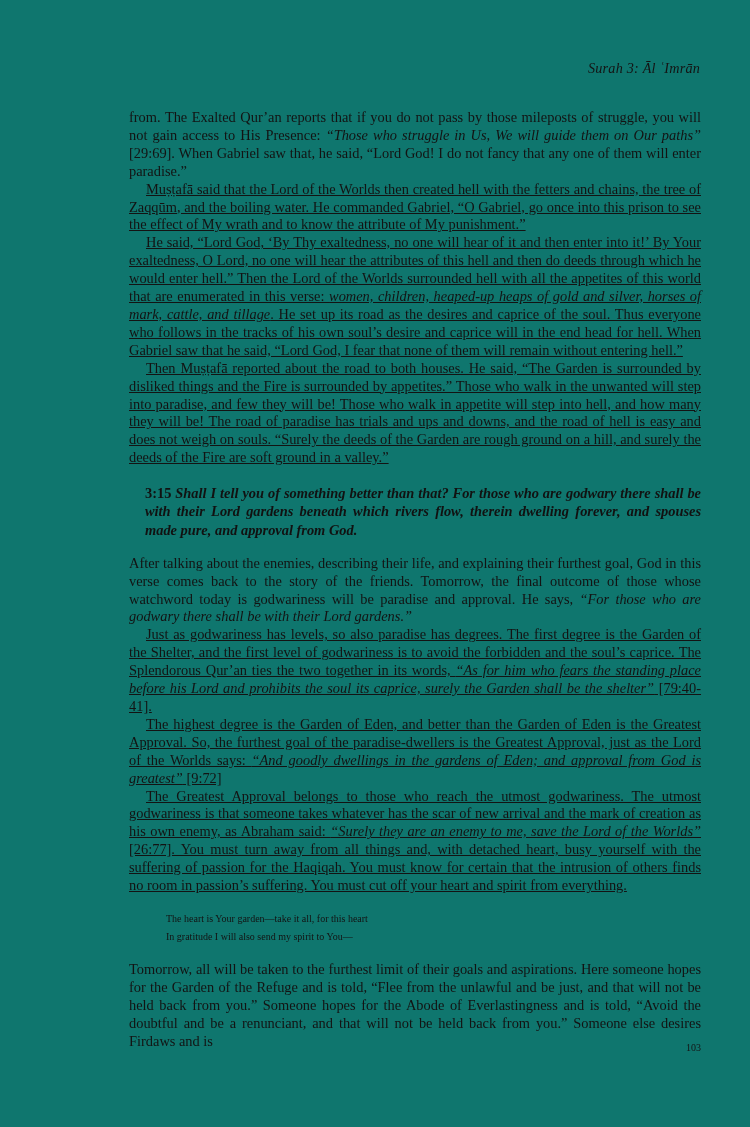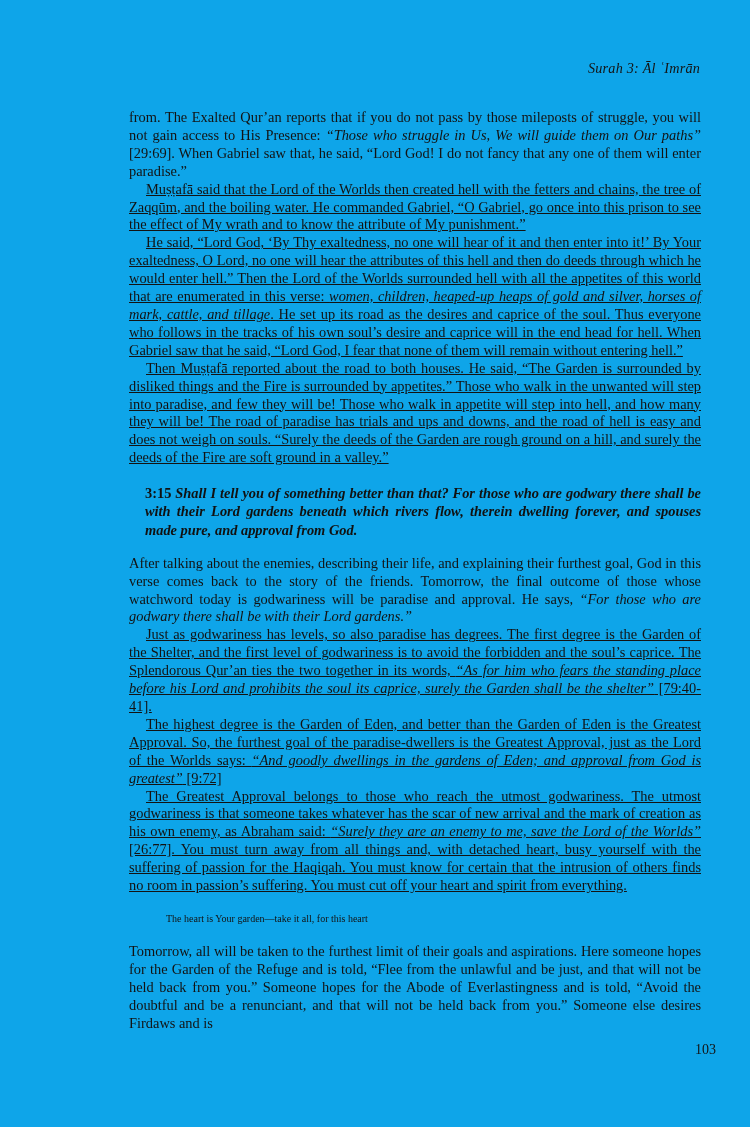--- a/index.html
+++ b/index.html
@@ -8,21 +8,21 @@
     background: #ffffff;
   }
   body {
     font-family: "Liberation Serif", "DejaVu Serif", serif;
     color: #1a1a1a;
   }
   .page {
     position: relative;
     width: 750px;
     height: 1127px;
-    background: #0ea5e9;
+    background: #0f766e;
     overflow: hidden;
   }
   .content {
     position: absolute;
     left: 129px;
     top: 60px;
     width: 572px;
   }
   .running-head {
     text-align: right;
@@ -76,23 +76,23 @@
   }
   .poem-line {
     padding-left: 37px;
     white-space: nowrap;
   }
   .poem-line.hanging {
     padding-left: 78px;
   }
   .folio {
     position: absolute;
-    right: 34px;
+    right: 49px;
     top: 1042px;
-    font-size: 14px;
+    font-size: 10px;
     color: #141414;
   }
 </style>
 </head>
 <body>
 
 <div class="page">
 
   <div class="content">
 
@@ -111,20 +111,21 @@
     <p class="body-text noindent"><span>After talking about the enemies, describing their life, and explaining their furthest goal, God in this verse comes back to the story of the friends.  Tomorrow, the final outcome of those whose watchword today is godwariness will be paradise and approval.  He says, </span><span class="q">“For those who are godwary there shall be with their Lord gardens.”</span><span></span></p>
 
     <p class="body-text indent"><span>Just as godwariness has levels, so also paradise has degrees.  The first degree is the Garden of the Shelter, and the first level of godwariness is to avoid the forbidden and the soul’s caprice.  The Splendorous Qur’an ties the two together in its words, </span><span class="q">“As for him who fears the standing place before his Lord and prohibits the soul its caprice, surely the Garden shall be the shelter”</span><span> [79:40-41].</span></p>
 
     <p class="body-text indent"><span>The highest degree is the Garden of Eden, and better than the Garden of Eden is the Greatest Approval.  So, the furthest goal of the paradise-dwellers is the Greatest Approval, just as the Lord of the Worlds says:  </span><span class="q">“And goodly dwellings in the gardens of Eden; and approval from God is greatest”</span><span> [9:72]</span></p>
 
     <p class="body-text indent"><span>The Greatest Approval belongs to those who reach the utmost godwariness.  The utmost godwariness is that someone takes whatever has the scar of new arrival and the mark of creation as his own enemy, as Abraham said:  </span><span class="q">“Surely they are an enemy to me, save the Lord of the Worlds”</span><span> [26:77].  You must turn away from all things and, with detached heart, busy yourself with the suffering of passion for the Haqiqah.  You must know for certain that the intrusion of others finds no room in passion’s suffering.  You must cut off your heart and spirit from everything.</span></p>
 
     <div class="poem">
       <div class="poem-line">The heart is Your garden—take it all, for this heart</div>
+      <div class="poem-line">In gratitude I will also send my spirit to You—</div>
     </div>
 
     <p class="body-text noindent">Tomorrow, all will be taken to the furthest limit of their goals and aspirations. Here someone hopes for the Garden of the Refuge and is told, “Flee from the unlawful and be just, and that will not be held back from you.”  Someone hopes for the Abode of Everlastingness and is told, “Avoid the doubtful and be a renunciant, and that will not be held back from you.”  Someone else desires Firdaws and is</p>
 
   </div>
 
   <div class="folio">103</div>
 
 </div>
 

